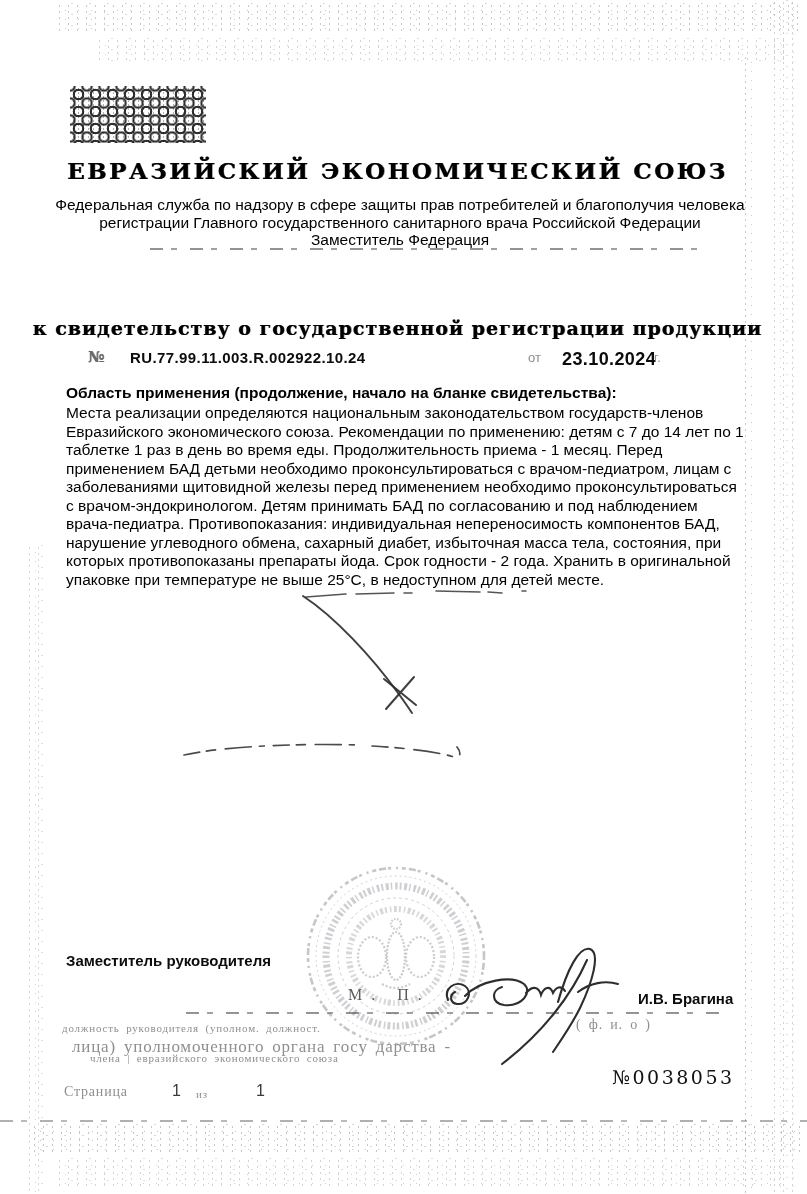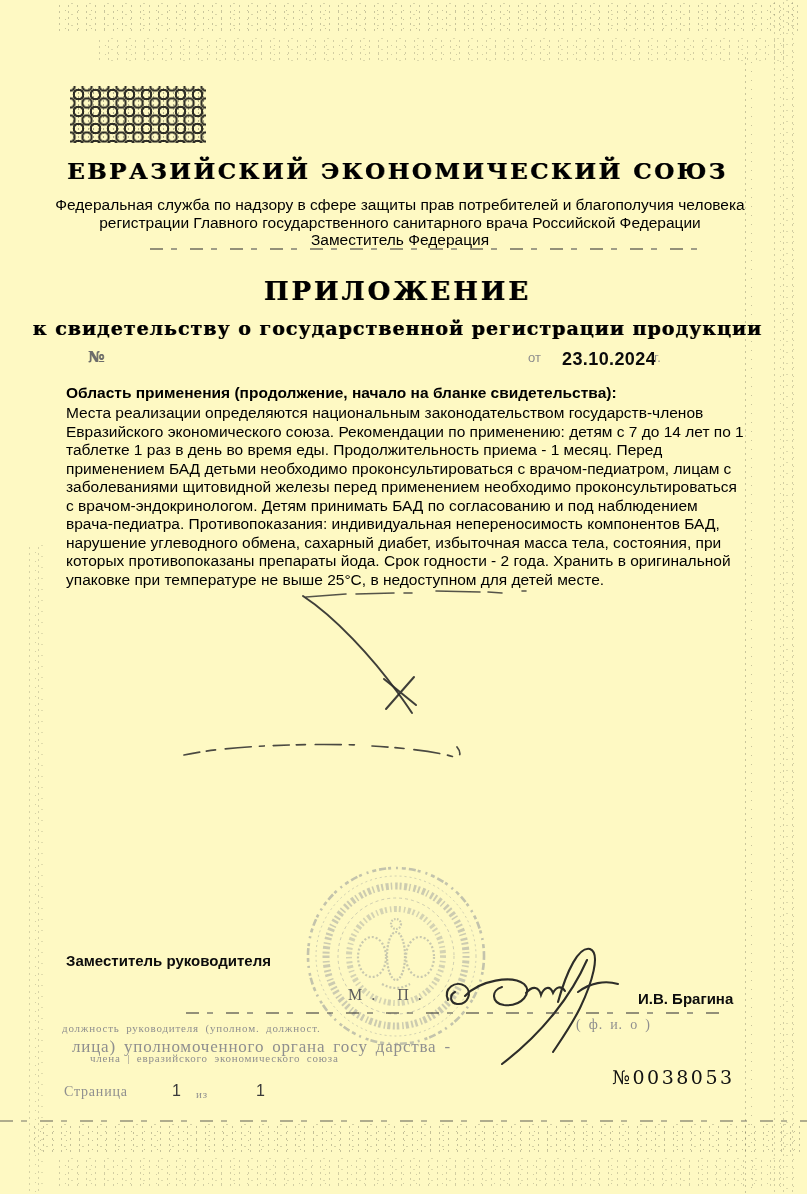--- a/index.html
+++ b/index.html
@@ -1,18 +1,18 @@
 <!DOCTYPE html>
 <html><head>
 <meta charset="utf-8">
 <style>
   html,body{margin:0;padding:0;background:#e8e8e8;}
   .page{
     position:relative;width:807px;height:1194px;margin:0 auto;
-    background:#fef9c3;overflow:hidden;
+    background:#ffffff;overflow:hidden;
     font-family:"Liberation Sans",sans-serif;color:#1f1f1f;
   }
   .abs{position:absolute;}
   
   .speck{
     position:absolute;
     background-image:
       radial-gradient(rgba(25,25,25,.55) .6px, transparent 1.1px),
       radial-gradient(rgba(25,25,25,.40) .5px, transparent 1px),
       radial-gradient(rgba(25,25,25,.28) .7px, transparent 1.3px);
@@ -78,24 +78,24 @@
   <div class="speck" style="top:545px;left:25px;width:19px;height:649px;opacity:.45;"></div>
 
   <div class="abs guilloche" style="top:86px;left:70px;width:136px;height:57px;"></div>
 
   <div class="abs press center" style="top:157px;font-size:23px;letter-spacing:2.5px;">ЕВРАЗИЙСКИЙ ЭКОНОМИЧЕСКИЙ СОЮЗ</div>
   <div class="abs hdr-sans" style="top:196px;">Федеральная служба по надзору в сфере защиты прав потребителей и благополучия человека</div>
   <div class="abs hdr-sans" style="top:214px;">регистрации Главного государственного санитарного врача Российской Федерации</div>
   <div class="abs hdr-sans" style="top:231px;">Заместитель Федерация</div>
   <div class="dashline" style="top:248px;left:150px;width:560px;"></div>
 
-  <div class="abs press center" style="top:276px;font-size:26px;letter-spacing:3px;">ПРИЛОЖЕНИЕ</div>
   <div class="abs press center" style="top:317px;font-size:19px;letter-spacing:1px;">к свидетельству о государственной регистрации продукции</div>
 
   <div class="abs press faded" style="top:348px;left:88px;font-size:15px;filter:blur(.5px) contrast(1.1);color:#6e6e6e;">№</div>
+  <div class="abs num-mono" style="top:349px;left:130px;font-size:15px;">RU.77.99.11.003.R.002922.10.24</div>
   <div class="abs faded" style="top:350px;left:528px;font-size:13px;">от</div>
   <div class="abs num-mono" style="top:349px;left:562px;font-size:18px;">23.10.2024</div>
   <div class="abs faded" style="top:350px;left:654px;font-size:13px;">г.</div>
 
   <div class="abs body-text bold" style="top:384px;left:66px;width:680px;">Область применения (продолжение, начало на бланке свидетельства):</div>
   <div class="abs body-text" style="top:404px;left:66px;width:678px;">Места реализации определяются национальным законодательством государств-членов Евразийского экономического союза. Рекомендации по применению: детям с 7 до 14 лет по 1 таблетке 1 раз в день во время еды. Продолжительность приема - 1 месяц. Перед применением БАД детьми необходимо проконсультироваться с врачом-педиатром, лицам с заболеваниями щитовидной железы перед применением необходимо проконсультироваться с врачом-эндокринологом. Детям принимать БАД по согласованию и под наблюдением врача-педиатра. Противопоказания: индивидуальная непереносимость компонентов БАД, нарушение углеводного обмена, сахарный диабет, избыточная масса тела, состояния, при которых противопоказаны препараты йода. Срок годности - 2 года. Хранить в оригинальной упаковке при температуре не выше 25°С, в недоступном для детей месте.</div>
 
   <svg style="top:575px;left:150px;" width="380" height="200" viewBox="0 0 380 200">
     <g fill="none" stroke="#2a2a2a" stroke-linecap="round">
       <path d="M156 22 L196 19 M206 19 L244 18 M254 18 L262 18 M286 16 L330 17 M338 17 L352 18 M372 16 L376 16" stroke-width="1.6" opacity=".8"></path>

